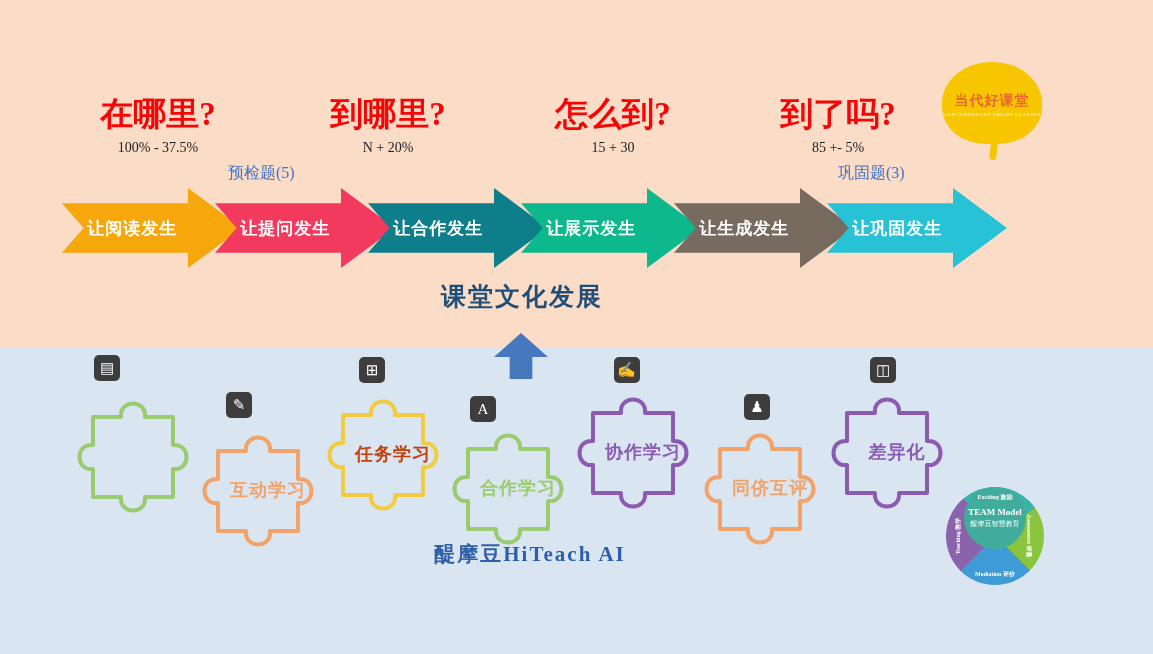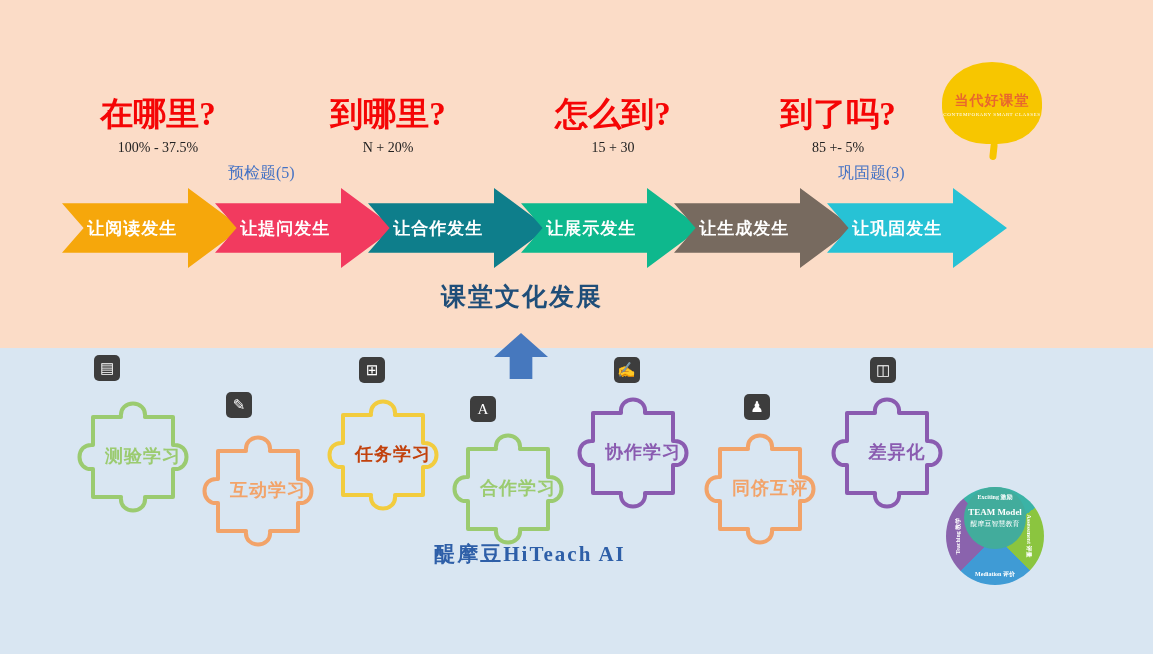--- a/index.html
+++ b/index.html
@@ -118,21 +118,20 @@
   </div>
 
   <div class="flow-caption">课堂文化发展</div>
 
   <div class="up-arrow"></div>
 
   <div class="puzzle pz0">
     <svg viewBox="0 0 140 140">
         <path fill="none" stroke-width="4" stroke-linejoin="round" d="M20,35 h28 c-2,-18 26,-18 24,0 h28 v28 c18,-2 18,26 0,24 v28 h-28 c2,18 -26,18 -24,0 h-28 v-28 c-18,2 -18,-26 0,-24 z" style="stroke: rgb(155, 203, 112);"></path>
       </svg>
-    <div class="puzzle-label" style="color: rgb(155, 203, 112);">测验学习</div>
   </div>
   <div class="puzzle pz1">
     <svg viewBox="0 0 140 140">
         <path fill="none" stroke-width="4" stroke-linejoin="round" d="M20,35 h28 c-2,-18 26,-18 24,0 h28 v28 c18,-2 18,26 0,24 v28 h-28 c2,18 -26,18 -24,0 h-28 v-28 c-18,2 -18,-26 0,-24 z" style="stroke: rgb(242, 163, 105);"></path>
       </svg>
     <div class="puzzle-label" style="color: rgb(242, 163, 105);">互动学习</div>
   </div>
   <div class="puzzle pz2">
     <svg viewBox="0 0 140 140">
         <path fill="none" stroke-width="4" stroke-linejoin="round" d="M20,35 h28 c-2,-18 26,-18 24,0 h28 v28 c18,-2 18,26 0,24 v28 h-28 c2,18 -26,18 -24,0 h-28 v-28 c-18,2 -18,-26 0,-24 z" style="stroke: rgb(242, 204, 62);"></path>

